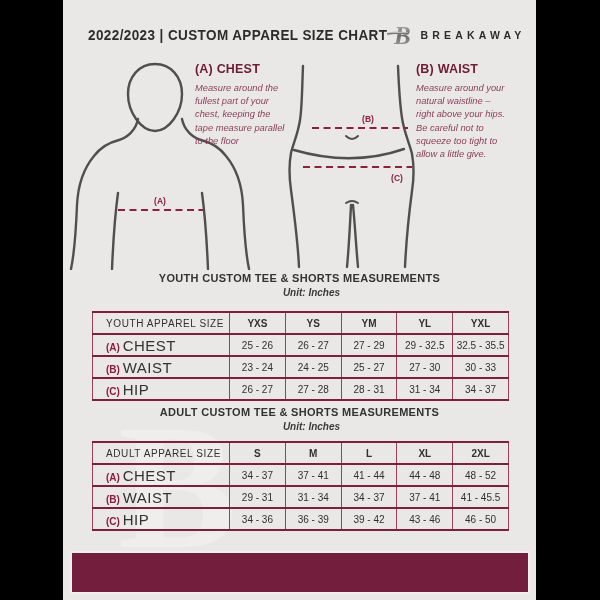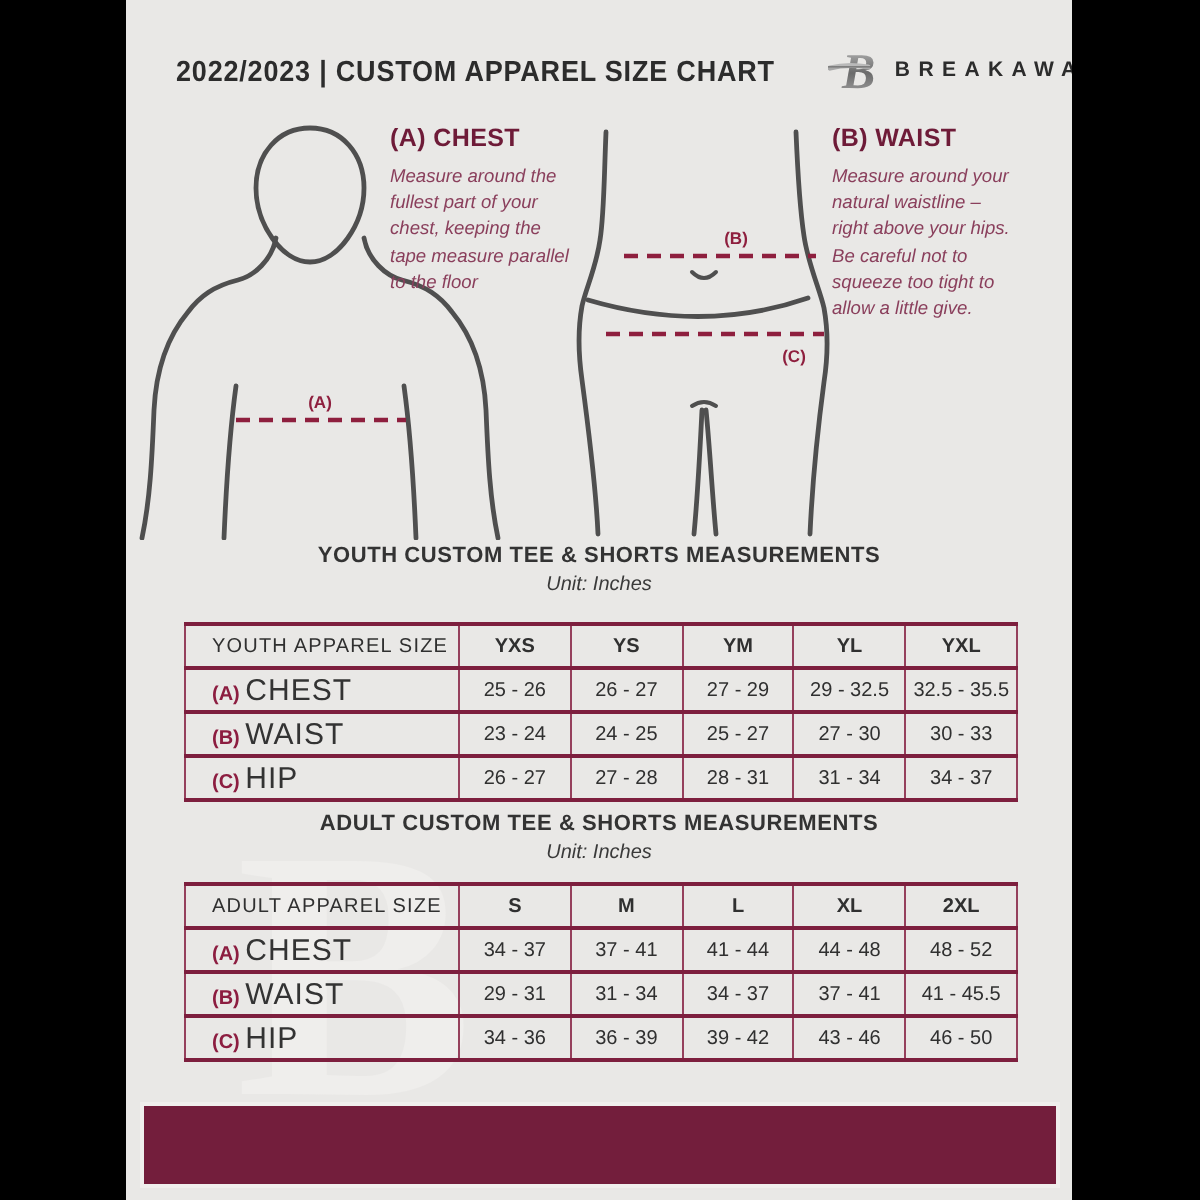--- a/index.html
+++ b/index.html
@@ -5,37 +5,37 @@
   html,body{margin:0;padding:0;}
   body{
     width:600px;height:600px;background:#000;position:relative;overflow:hidden;
     font-family:"Liberation Sans", sans-serif;
   }
   .doc{
     position:absolute;left:63px;top:0;width:473px;height:600px;
     background:#e9e8e6;overflow:hidden;
   }
   
-  .hdr{position:absolute;left:25px;right:26px;top:20px;height:30px;display:flex;align-items:center;justify-content:space-between;gap:27px;}
+  .hdr{position:absolute;left:25px;right:26px;top:20px;height:30px;display:flex;align-items:center;justify-content:space-between;}
   .hdr-title{font-size:13.5px;font-weight:700;color:#2c2c2c;letter-spacing:.4px;transform:scaleY(1.08);white-space:nowrap;}
   .brand{display:flex;align-items:center;gap:6px;}
   .brand-name{font-size:10.5px;font-weight:700;color:#2c2c2c;letter-spacing:4.2px;}
   
   .instr{position:absolute;z-index:2;}
   .instr h3{margin:0 0 6px 0;font-size:12.5px;font-weight:700;color:#6e1b38;letter-spacing:.2px;}
   .instr p{margin:0;font-size:9.3px;font-style:italic;color:#8a3f5c;line-height:13.2px;white-space:pre-line;}
   .instr.chest{left:132px;top:62px;width:118px;}
   .instr.waist{left:353px;top:62px;width:114px;}
   .instr.hips{left:353px;top:164px;width:117px;}
   
   .diagram{position:absolute;left:0;top:50px;width:473px;height:220px;z-index:1;}
   .diagram text{font-family:"Liberation Sans",sans-serif;font-weight:700;font-size:8.5px;fill:#8e1f3e;}
   
   .sec-title{position:absolute;left:0;width:473px;text-align:center;font-size:11px;font-weight:700;color:#333;letter-spacing:.3px;z-index:2;}
-  .sec-unit{position:absolute;left:0;width:473px;text-align:center;font-size:10px;font-style:italic;font-weight:400;color:#3a3a3a;z-index:2;}
+  .sec-unit{position:absolute;left:12px;width:473px;text-align:center;font-size:10px;font-style:italic;font-weight:700;color:#3a3a3a;z-index:2;}
   
   table.size{position:absolute;left:29px;border-collapse:collapse;table-layout:fixed;width:417px;z-index:2;}
   table.size td{height:20px;padding:0;border-top:2px solid #7d1f3e;border-left:1px solid #95405c;font-size:10px;color:#303030;text-align:center;vertical-align:middle;}
   table.size tr td:first-child{border-left:1px solid #95405c;text-align:left;padding-left:13px;}
   table.size{border-bottom:2px solid #7d1f3e;border-right:1px solid #95405c;border-radius:15px;}
   .col-label{width:137px;}
   .colhead{font-weight:700;font-size:10.5px;color:#222;}
   .rowhead-text{font-size:9.5px;letter-spacing:.6px;color:#3f3f3f;}
   .rk{font-weight:700;color:#8c1d40;}
   .rl{color:#333;letter-spacing:.5px;font-size:15px;}

